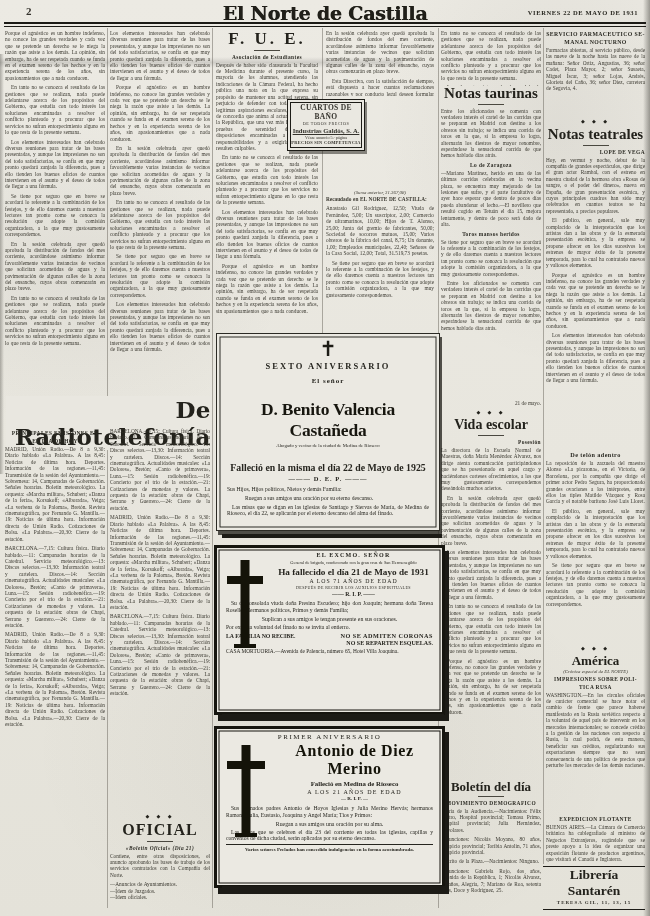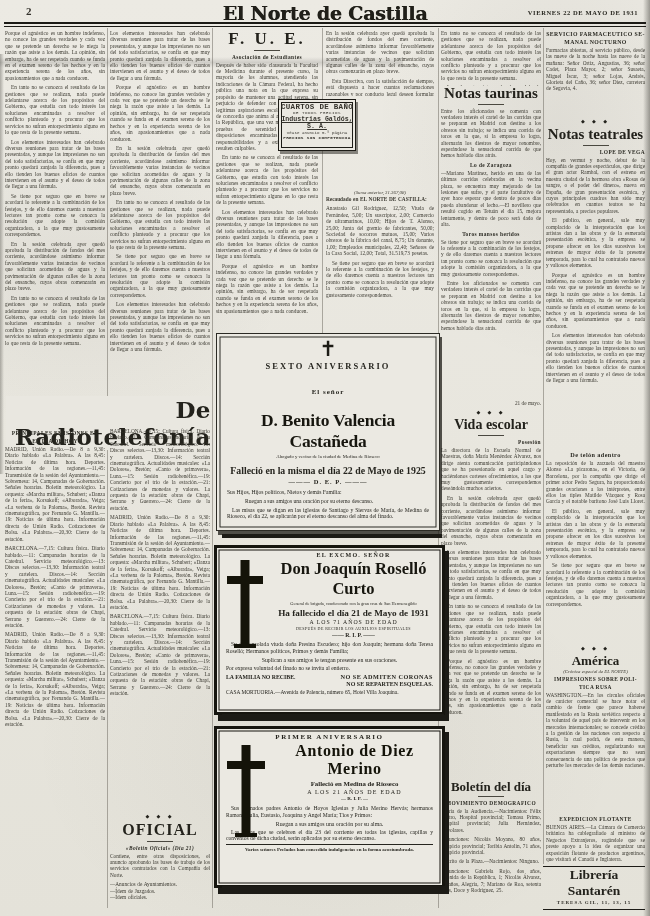--- a/index.html
+++ b/index.html
@@ -97,21 +97,21 @@
     <p class="t">En tanto no se conozca el resultado de las gestiones que se realizan, nada puede adelantarse acerca de los propósitos del Gobierno, que estudia con todo interés las soluciones encaminadas a resolver el conflicto planteado y a procurar que los servicios no sufran entorpecimiento alguno en lo que resta de la presente semana.</p>
     <p class="t">Los elementos interesados han celebrado diversas reuniones para tratar de las bases presentadas, y aunque las impresiones no son del todo satisfactorias, se confía en que muy pronto quedará zanjada la diferencia, pues a ello tienden los buenos oficios de cuantos intervienen en el asunto y el deseo de todos de llegar a una fórmula.</p>
     <p class="t">Porque el agnóstico es un hombre indefenso, no conoce las grandes verdades y cada vez que se pretende un derecho se le niega la razón que asiste a los demás. La opinión, sin embargo, ha de ser respetada cuando se funda en el examen sereno de los hechos y en la experiencia serena de los años, sin apasionamientos que a nada conducen.</p>
   </div>
 
   <div class="colflow" style="left:326px;top:30px;width:108px;height:66px;">
     <p class="t ni">En la sesión celebrada ayer quedó aprobada la distribución de fondos del mes corriente, acordándose asimismo informar favorablemente varias instancias de vecinos que solicitan acometidas de aguas y la pavimentación de algunas calles de la zona del ensanche, cuyas obras comenzarán en plazo breve.</p>
     <p class="t">Esta Directiva, con la satisfacción de siempre, está dispuesta a hacer cuantas reclamaciones razonables y por conducto legal deseen formular sus asociados.—Amadeo Bellidas, presidente.—Eloy Gómez, secretario.</p>
   </div>
 
-  <div class="adbox" style="left:278px;top:99px;width:72px;height:44px;font-family:Liberation Mono, monospace;">
+  <div class="adbox" style="left:287px;top:99px;width:72px;height:44px;">
     <div style="font-weight:bold;font-size:7.5px;letter-spacing:.3px;">CUARTOS DE BAÑO</div>
     <div style="font-size:4.2px;letter-spacing:.5px;">DE TODOS PRECIOS</div>
     <div style="font-weight:bold;font-size:6.6px;text-decoration:underline;margin-top:1px;">Industrias Galdós, S. A.</div>
     <div style="font-size:4.2px;margin-top:1px;">Véase anuncio 5.ª página</div>
     <div style="font-weight:bold;font-size:4.4px;letter-spacing:.3px;">PRECIOS SIN COMPETENCIA</div>
   </div>
 
   <div class="colflow" style="left:326px;top:189px;width:108px;height:142px;">
     <div class="tinyi">(Suma anterior, 31.367,08)</div>
     <p class="t ni" style="font-weight:bold;">Recaudado en EL NORTE DE CASTILLA:</p>
@@ -220,60 +220,59 @@
     <div class="subh" style="font-style:italic;">«Boletín Oficial» (Día 21)</div>
     <p class="t ni">Contiene, entre otras disposiciones, el anuncio aprobando las bases de trabajo de los servicios contratados con la Compañía del Norte.</p>
     <p class="t ni" style="margin:0;">—Anuncios de Ayuntamientos.</p>
     <p class="t ni" style="margin:0;">—Ídem de Juzgados.</p>
     <p class="t ni" style="margin:0;">—Ídem oficiales.</p>
   </div>
 
   <div class="esq esq1" style="left:216px;top:333px;width:202px;height:186px;">
     <div style="font-size:21px;line-height:20px;color:#1c1b15;">✝</div>
     <div style="font-weight:bold;font-size:8.5px;letter-spacing:2px;margin-top:2px;">SEXTO ANIVERSARIO</div>
-    <div style="font-weight:bold;font-size:7px;margin-top:17px;letter-spacing:1px;">El señor</div>
+    <div style="font-weight:bold;font-size:7px;margin-top:6px;letter-spacing:1px;">El señor</div>
     <div style="font-weight:bold;font-size:17.5px;letter-spacing:-.2px;margin-top:14px;color:#17160f;">D. Benito Valencia Castañeda</div>
     <div style="font-size:4.8px;margin-top:2px;">Abogado y vecino de la ciudad de Medina de Ríoseco</div>
-    <div style="font-weight:bold;font-size:9.8px;margin-top:6px;">Falleció en la misma el día 22 de Mayo de 1925</div>
+    <div style="font-weight:bold;font-size:9.8px;margin-top:14px;">Falleció en la misma el día 22 de Mayo de 1925</div>
     <div style="font-weight:bold;font-size:6.5px;letter-spacing:1px;margin-top:2px;">———  D. E. P.  ———</div>
     <div class="fam" style="text-indent:0;margin-top:4px;">Sus Hijos, Hijos políticos, Nietos y demás Familia:</div>
     <div class="fam" style="text-indent:18px;text-align:left;">Ruegan a sus amigos una oración por su eterno descanso.</div>
     <div class="fam">Las misas que se digan en las iglesias de Santiago y Siervas de María, de Medina de Ríoseco, el día 22, se aplicarán por el eterno descanso del alma del finado.</div>
   </div>
   <div class="bar" style="left:222px;top:534px;width:220px;height:4px;"></div>
 
   <div class="esq esq-heavy" style="left:214px;top:545px;width:207px;height:156px;">
     <div class="bcross" style="left:10px;top:12px;width:36px;height:88px;">
       <div class="v"></div>
         <div class="h"></div>
         <div class="base"></div>
     </div>
     <div style="margin-left:48px;">
       <div style="font-weight:bold;font-size:6px;letter-spacing:1.2px;">EL EXCMO. SEÑOR</div>
-      <div style="font-weight:bold;font-size:16.5px;margin-top:1px;color:#17160f;">Don Joaquín Roselló Curto</div>
       <div style="font-size:4.4px;margin-top:2px;">General de brigada, condecorado con la gran cruz de San Hermenegildo</div>
       <div style="font-weight:bold;font-size:9.2px;margin-top:2px;">Ha fallecido el día 21 de Mayo de 1931</div>
       <div style="font-size:5.8px;letter-spacing:1px;margin-top:1px;">A LOS 71 AÑOS DE EDAD</div>
       <div style="font-size:4px;letter-spacing:.4px;margin-top:1px;">DESPUÉS DE RECIBIR LOS AUXILIOS ESPIRITUALES</div>
       <div style="font-weight:bold;font-size:5.8px;margin-top:1px;">——  R. I. P.  ——</div>
     </div>
     <div class="fam" style="margin-top:3px;">Su desconsolada viuda doña Presina Escudero; hijo don Joaquín; hermana doña Teresa Roselló; Hermanos políticos, Primos y demás Familia;</div>
     <div class="plea">Suplican a sus amigos le tengan presente en sus oraciones.</div>
     <div class="fam" style="text-indent:0;margin:1px 0 0;">Por expresa voluntad del finado no se invita al entierro.</div>
     <div style="display:flex;justify-content:space-between;align-items:baseline;margin-top:2px;">
       <span style="font-weight:bold;font-size:5.8px;">LA FAMILIA NO RECIBE.</span>
       <span style="font-weight:bold;font-size:6.2px;letter-spacing:.5px;">NO SE ADMITEN CORONAS</span>
     </div>
     <div style="font-weight:bold;font-size:6px;text-align:right;margin-top:1px;">NO SE REPARTEN ESQUELAS.</div>
     <div style="font-size:5.4px;text-align:left;margin-top:2px;">CASA MORTUORIA.—Avenida de Palencia, número 65, Hotel Villa Joaquina.</div>
   </div>
   <div class="bar" style="left:222px;top:714px;width:222px;height:5px;"></div>
 
   <div class="esq esq-heavy" style="left:214px;top:726px;width:207px;height:148px;">
-    <div style="font-weight:bold;font-size:7px;letter-spacing:1.6px;">PRIMER ANIVERSARIO</div>
+    <div style="font-weight:normal;font-size:7px;letter-spacing:1.6px;">PRIMER ANIVERSARIO</div>
     <div class="bcross" style="left:10px;top:16px;width:38px;height:92px;">
       <div class="v"></div>
         <div class="h"></div>
         <div class="base"></div>
     </div>
     <div style="margin-left:50px;">
       <div style="font-weight:bold;font-size:16px;letter-spacing:.6px;margin-top:1px;color:#141309;">Antonio de Diez Merino</div>
       <div style="font-weight:bold;font-size:6.8px;margin-top:2px;">Falleció en Medina de Ríoseco</div>
       <div style="font-size:6px;letter-spacing:1.2px;margin-top:2px;">A LOS 21 AÑOS DE EDAD</div>
       <div style="font-weight:bold;font-size:5px;margin-top:1px;">—  R. I. P.  —</div>

